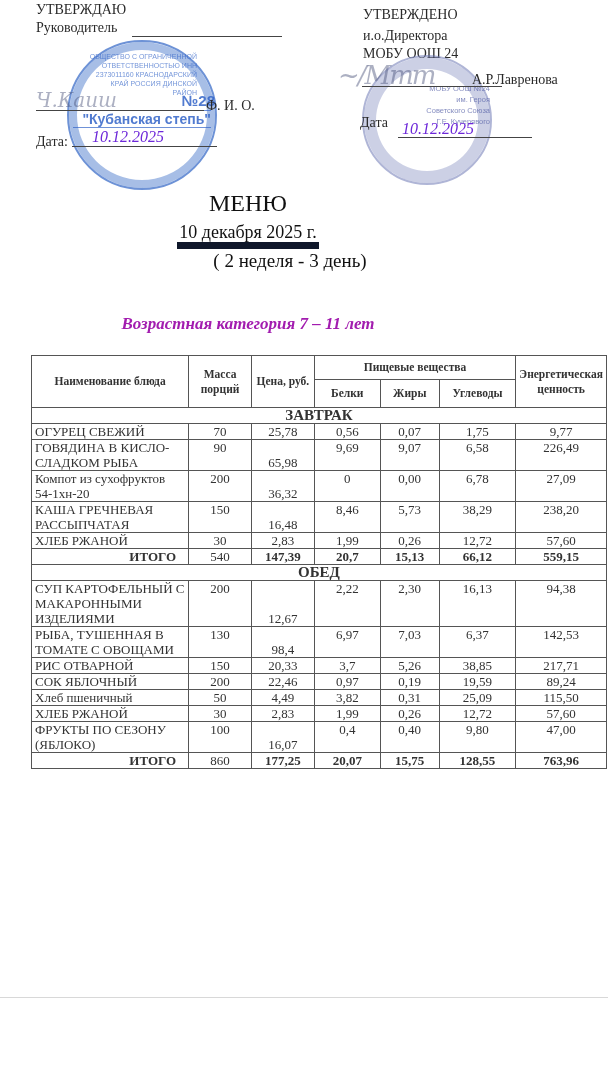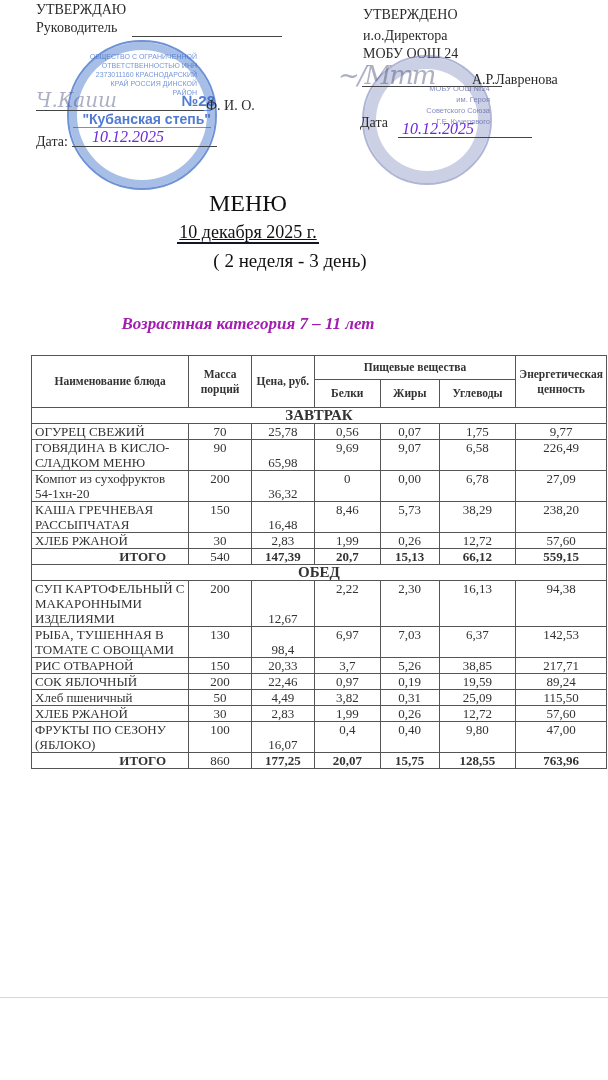--- a/index.html
+++ b/index.html
@@ -28,21 +28,21 @@
     position: absolute; left: 31px; top: 355px; width: 576px; border-collapse: collapse;
     font-family: "Liberation Serif", "DejaVu Serif", serif; font-size: 13px; color: #333;
   }
   table.menu td, table.menu th { border: 1px solid #555; padding: 0 3px; vertical-align: top; line-height: 15px; }
   table.menu th { font-weight: bold; font-size: 11.5px; text-align: center; vertical-align: middle; color: #333; }
   .num { text-align: center; }
   .num-bottom { vertical-align: bottom !important; text-align: center; }
   .name { text-align: left; text-transform: none; }
   .section td { text-align: center; font-weight: bold; font-size: 15px; padding: 1px 0; }
   .total td { font-weight: bold; }
-  .total td.name { text-align: right; padding-right: 22px; }
+  .total td.name { text-align: right; padding-right: 12px; }
   .total td.plain { font-weight: normal; }
   .footer-line { position: absolute; left: 0; top: 997px; width: 608px; border-top: 1px solid #d8d8d8; }
 </style>
 </head>
 <body>
 
 <div class="abs hdr-text" style="left:36px; top:2px;">УТВЕРЖДАЮ</div>
 <div class="abs hdr-text" style="left:36px; top:20px;">Руководитель</div>
 <div class="line" style="left:132px; top:36px; width:150px;"></div>
 
@@ -74,21 +74,21 @@
 
 <div class="sig" style="left:338px; top:60px; font-size:26px; letter-spacing:-2px;">~/Mmm</div>
 <div class="line" style="left:362px; top:86px; width:140px;"></div>
 <div class="abs hdr-text" style="left:472px; top:72px;">А.Р.Лавренова</div>
 <div class="abs hdr-text" style="left:360px; top:115px;">Дата</div>
 <div class="abs date-val" style="left:402px; top:120px;">10.12.2025</div>
 <div class="line" style="left:398px; top:137px; width:134px;"></div>
 
 <div class="title" style="top:190px; font-size:24px;">МЕНЮ</div>
 <div class="title" style="top:222px; font-size:18px;">
-  <span style="border-bottom:2px solid #0f172a; padding:0 2px;text-decoration:underline;">10 декабря 2025 г.</span>
+  <span style="border-bottom:7px solid #0f172a; padding:0 2px;">10 декабря 2025 г.</span>
 </div>
 <div class="title" style="top:250px; font-size:19px;padding-left:42px;">
   <span>(</span>
   <span>2</span>
   <span>неделя -</span>
   <span>3</span>
   <span>день)</span>
 </div>
 <div class="title subtitle" style="top:314px;">Возрастная категория 7 – 11 лет</div>
 
@@ -123,21 +123,21 @@
       <tr>
         <td class="name">ОГУРЕЦ СВЕЖИЙ</td>
         <td class="num">70</td>
         <td class="num">25,78</td>
         <td class="num">0,56</td>
         <td class="num">0,07</td>
         <td class="num">1,75</td>
         <td class="num">9,77</td>
       </tr>
       <tr>
-        <td class="name">ГОВЯДИНА В КИСЛО-СЛАДКОМ МЕНЮ</td>
+        <td class="name">ГОВЯДИНА В КИСЛО-СЛАДКОМ РЫБА</td>
         <td class="num">90</td>
         <td class="num-bottom">65,98</td>
         <td class="num">9,69</td>
         <td class="num">9,07</td>
         <td class="num">6,58</td>
         <td class="num">226,49</td>
       </tr>
       <tr>
         <td class="name">Компот из сухофруктов 54-1хн-20</td>
         <td class="num">200</td>

